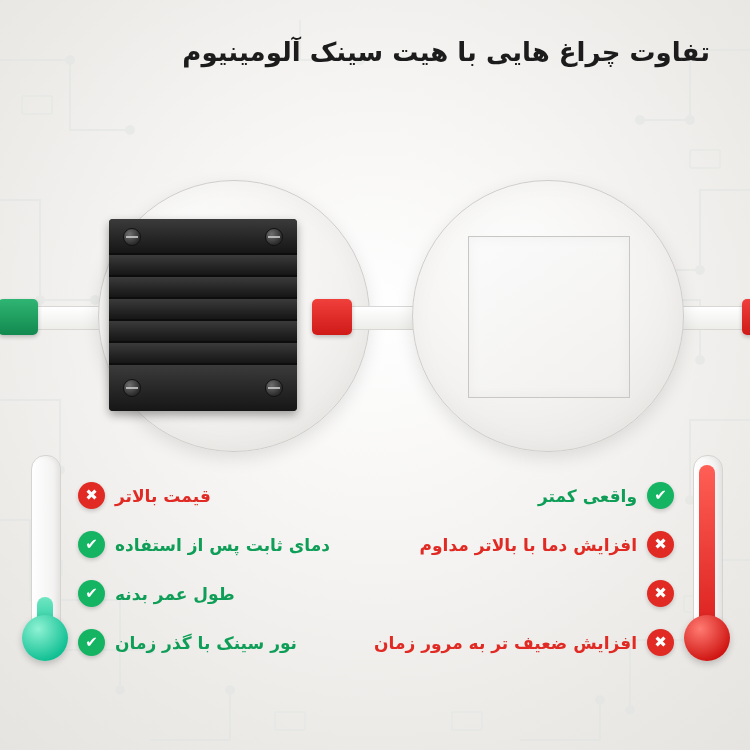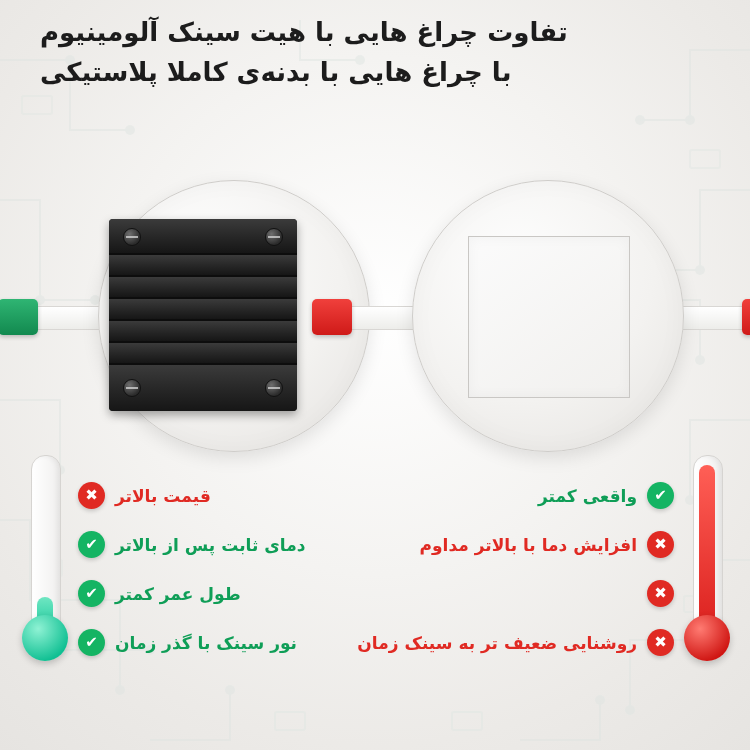--- a/index.html
+++ b/index.html
@@ -11,22 +11,22 @@
   }
   #canvas{
     position:absolute;inset:0;
     background:
       radial-gradient(circle at 50% 42%, #ffffff 0%, #f4f3f1 45%, #eceae7 75%, #e6e4e1 100%);
     overflow:hidden;
   }
   
   .circuit{position:absolute;inset:0;opacity:.55;}
   .title-wrap{
-    position:absolute;top:12px;left:0;right:0;
-    text-align:left;
+    position:absolute;top:32px;left:0;right:0;
+    text-align:right;
     padding:0 40px;
     box-sizing:border-box;
   }
   .title-line{
     font-family:"DejaVu Sans", sans-serif;
     font-size:26px;
     font-weight:bold;
     color:#1c1c1c;
     line-height:1.55;
     letter-spacing:0px;
@@ -182,21 +182,20 @@
       <rect x="690" y="150" width="30" height="18" rx="2"></rect>
       <rect x="36" y="560" width="26" height="16" rx="2"></rect>
       <rect x="684" y="596" width="26" height="16" rx="2"></rect>
       <rect x="275" y="712" width="30" height="18" rx="2"></rect>
       <rect x="452" y="712" width="30" height="18" rx="2"></rect>
     </g>
   </svg>
 
   <div class="title-wrap">
     <div class="title-line">تفاوت چراغ هایی با هیت سینک آلومینیوم</div>
-    <div class="title-line">با چراغ هایی با بدنه‌ی کاملا پلاستیکی</div>
   </div>
 
   <div class="lamp" id="lamp-heatsink">
     <div class="wire l"></div>
     <div class="wire r"></div>
     <div class="cap l"></div>
     <div class="cap r"></div>
     <div class="disc">
       <div class="heatsink">
         <div class="fin" style="top:0px;height:34px;"></div>
@@ -242,35 +241,35 @@
     </div>
     <div class="row">
       <span class="badge no">✖</span>
       <span class="rowtext t-red">افزایش دما با بالاتر مداوم</span>
     </div>
     <div class="row">
       <span class="badge no">✖</span>
     </div>
     <div class="row">
       <span class="badge no">✖</span>
-      <span class="rowtext t-red">روشنایی ضعیف تر به سینک زمان</span>
+      <span class="rowtext t-red">افزایش ضعیف تر به مرور زمان</span>
     </div>
   </div>
 
   <div class="col" id="col-left">
     <div class="row">
       <span class="rowtext t-red">قیمت بالاتر</span>
       <span class="badge no">✖</span>
     </div>
     <div class="row">
-      <span class="rowtext t-green">دمای ثابت پس از بالاتر</span>
-      <span class="badge ok">✔</span>
-    </div>
-    <div class="row">
-      <span class="rowtext t-green">طول عمر کمتر</span>
+      <span class="rowtext t-green">دمای ثابت پس از استفاده</span>
+      <span class="badge ok">✔</span>
+    </div>
+    <div class="row">
+      <span class="rowtext t-green">طول عمر بدنه</span>
       <span class="badge ok">✔</span>
     </div>
     <div class="row">
       <span class="rowtext t-green">نور سینک با گذر زمان</span>
       <span class="badge ok">✔</span>
     </div>
   </div>
 
 </div>
 

